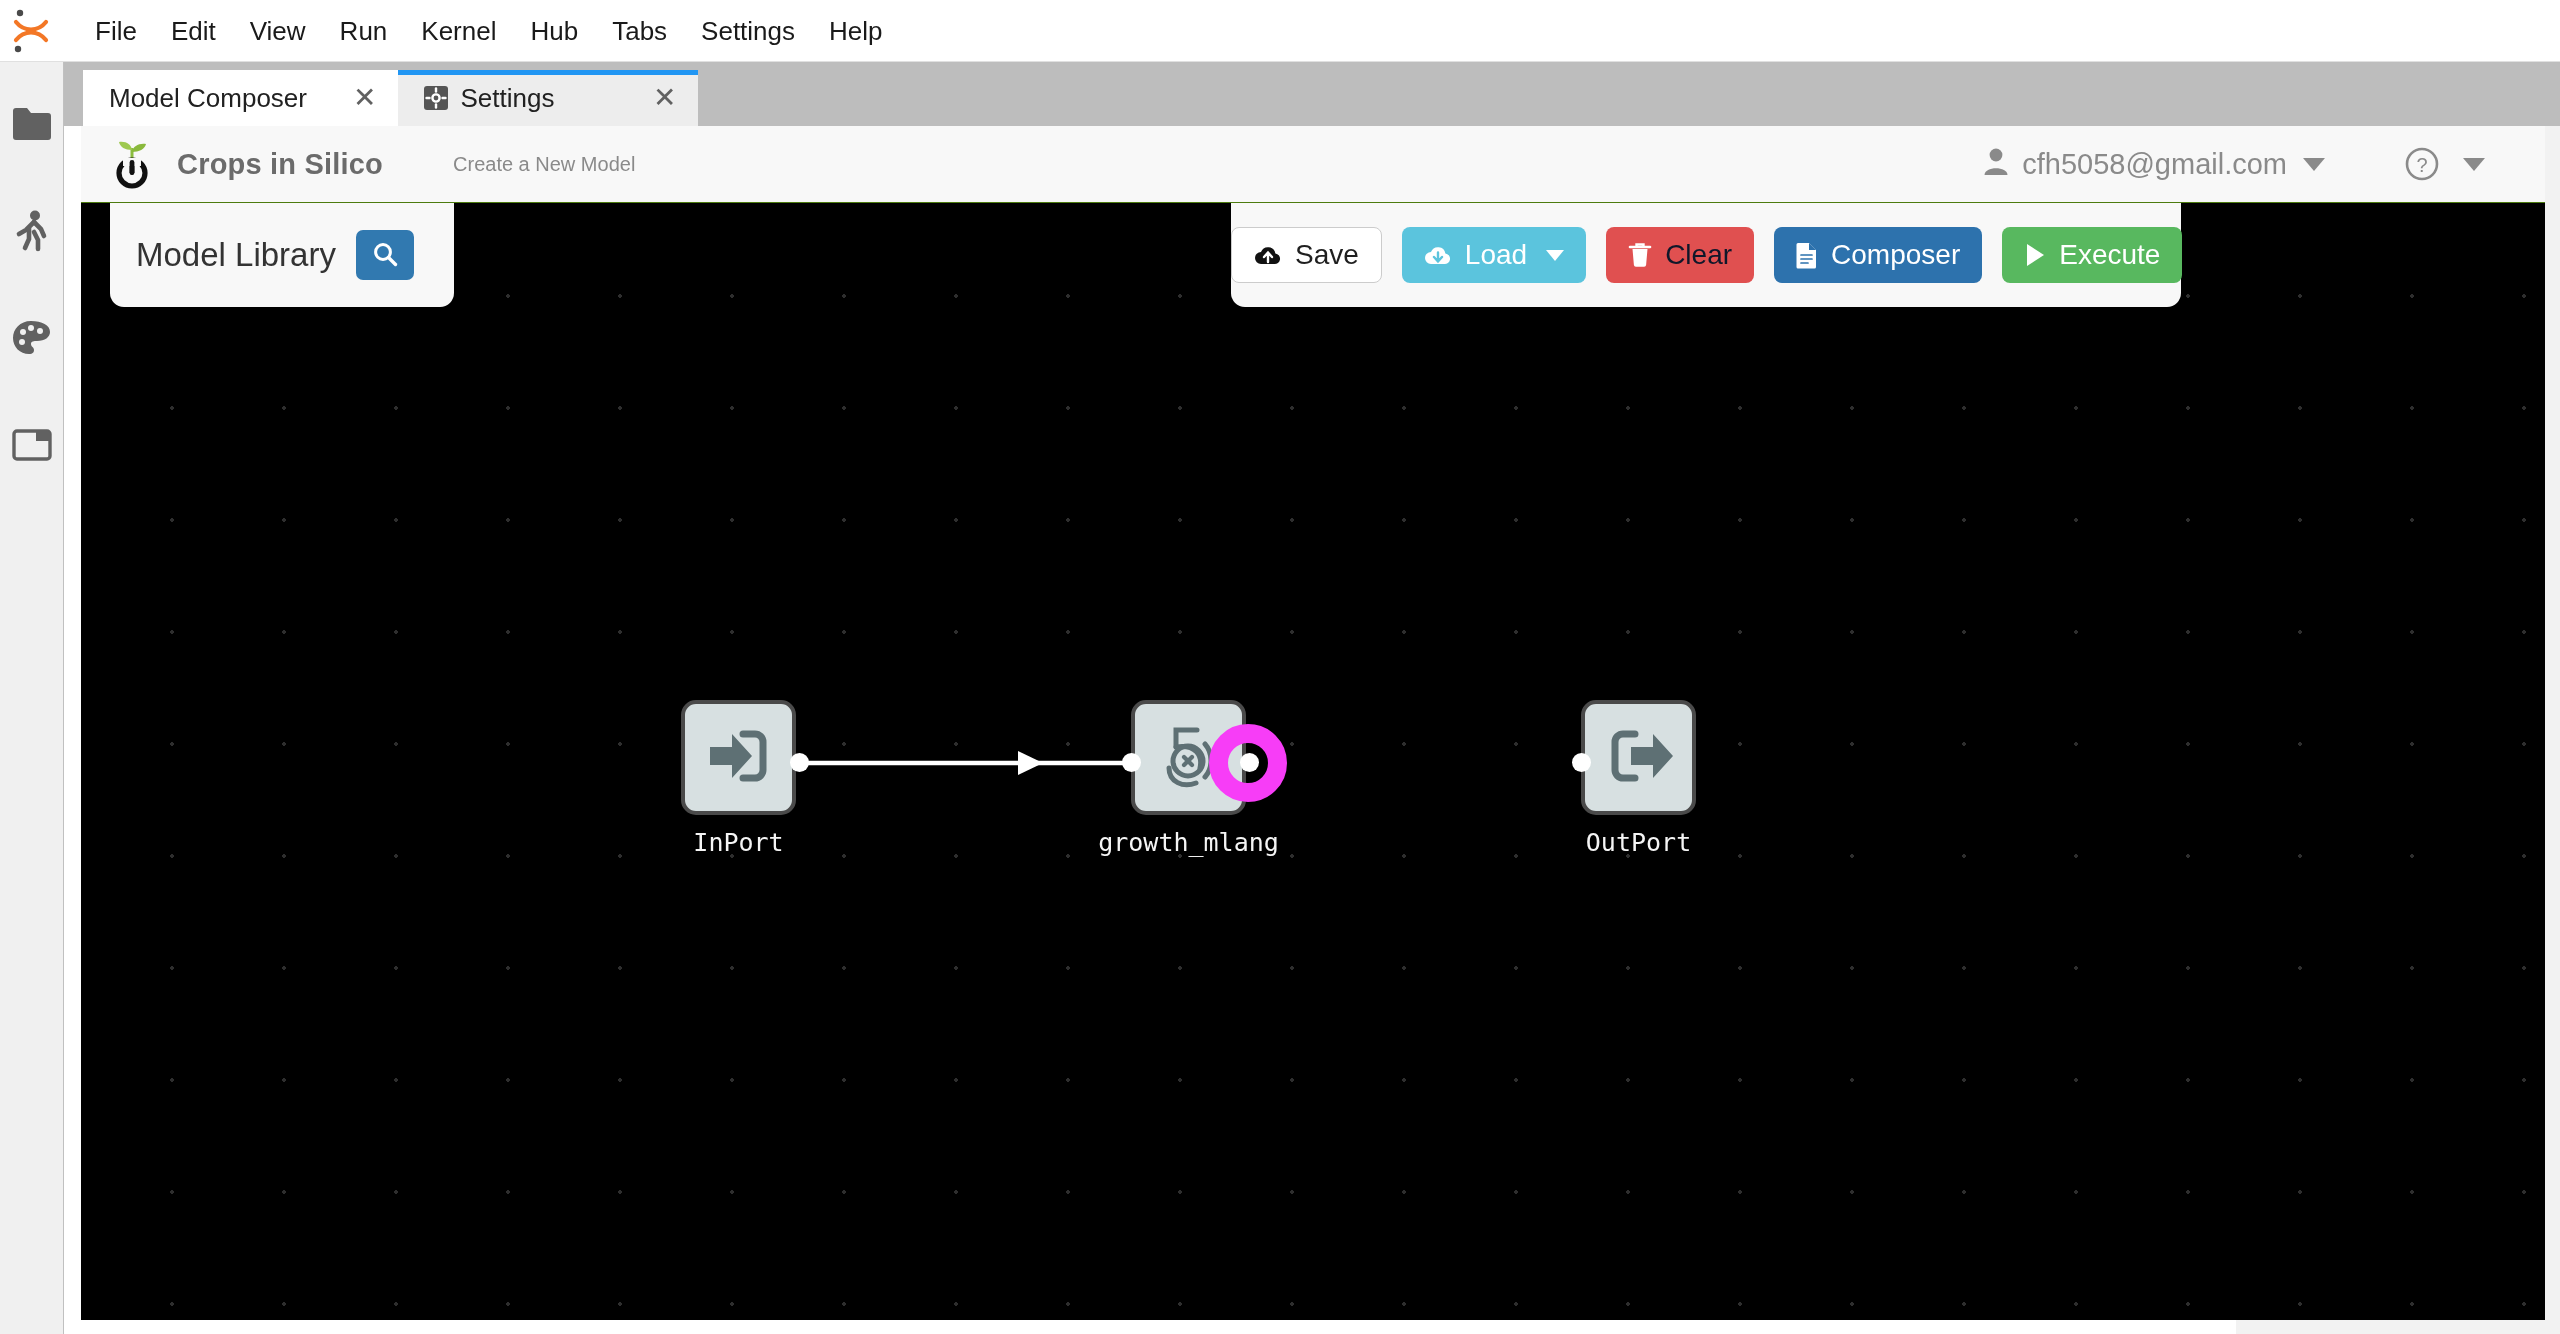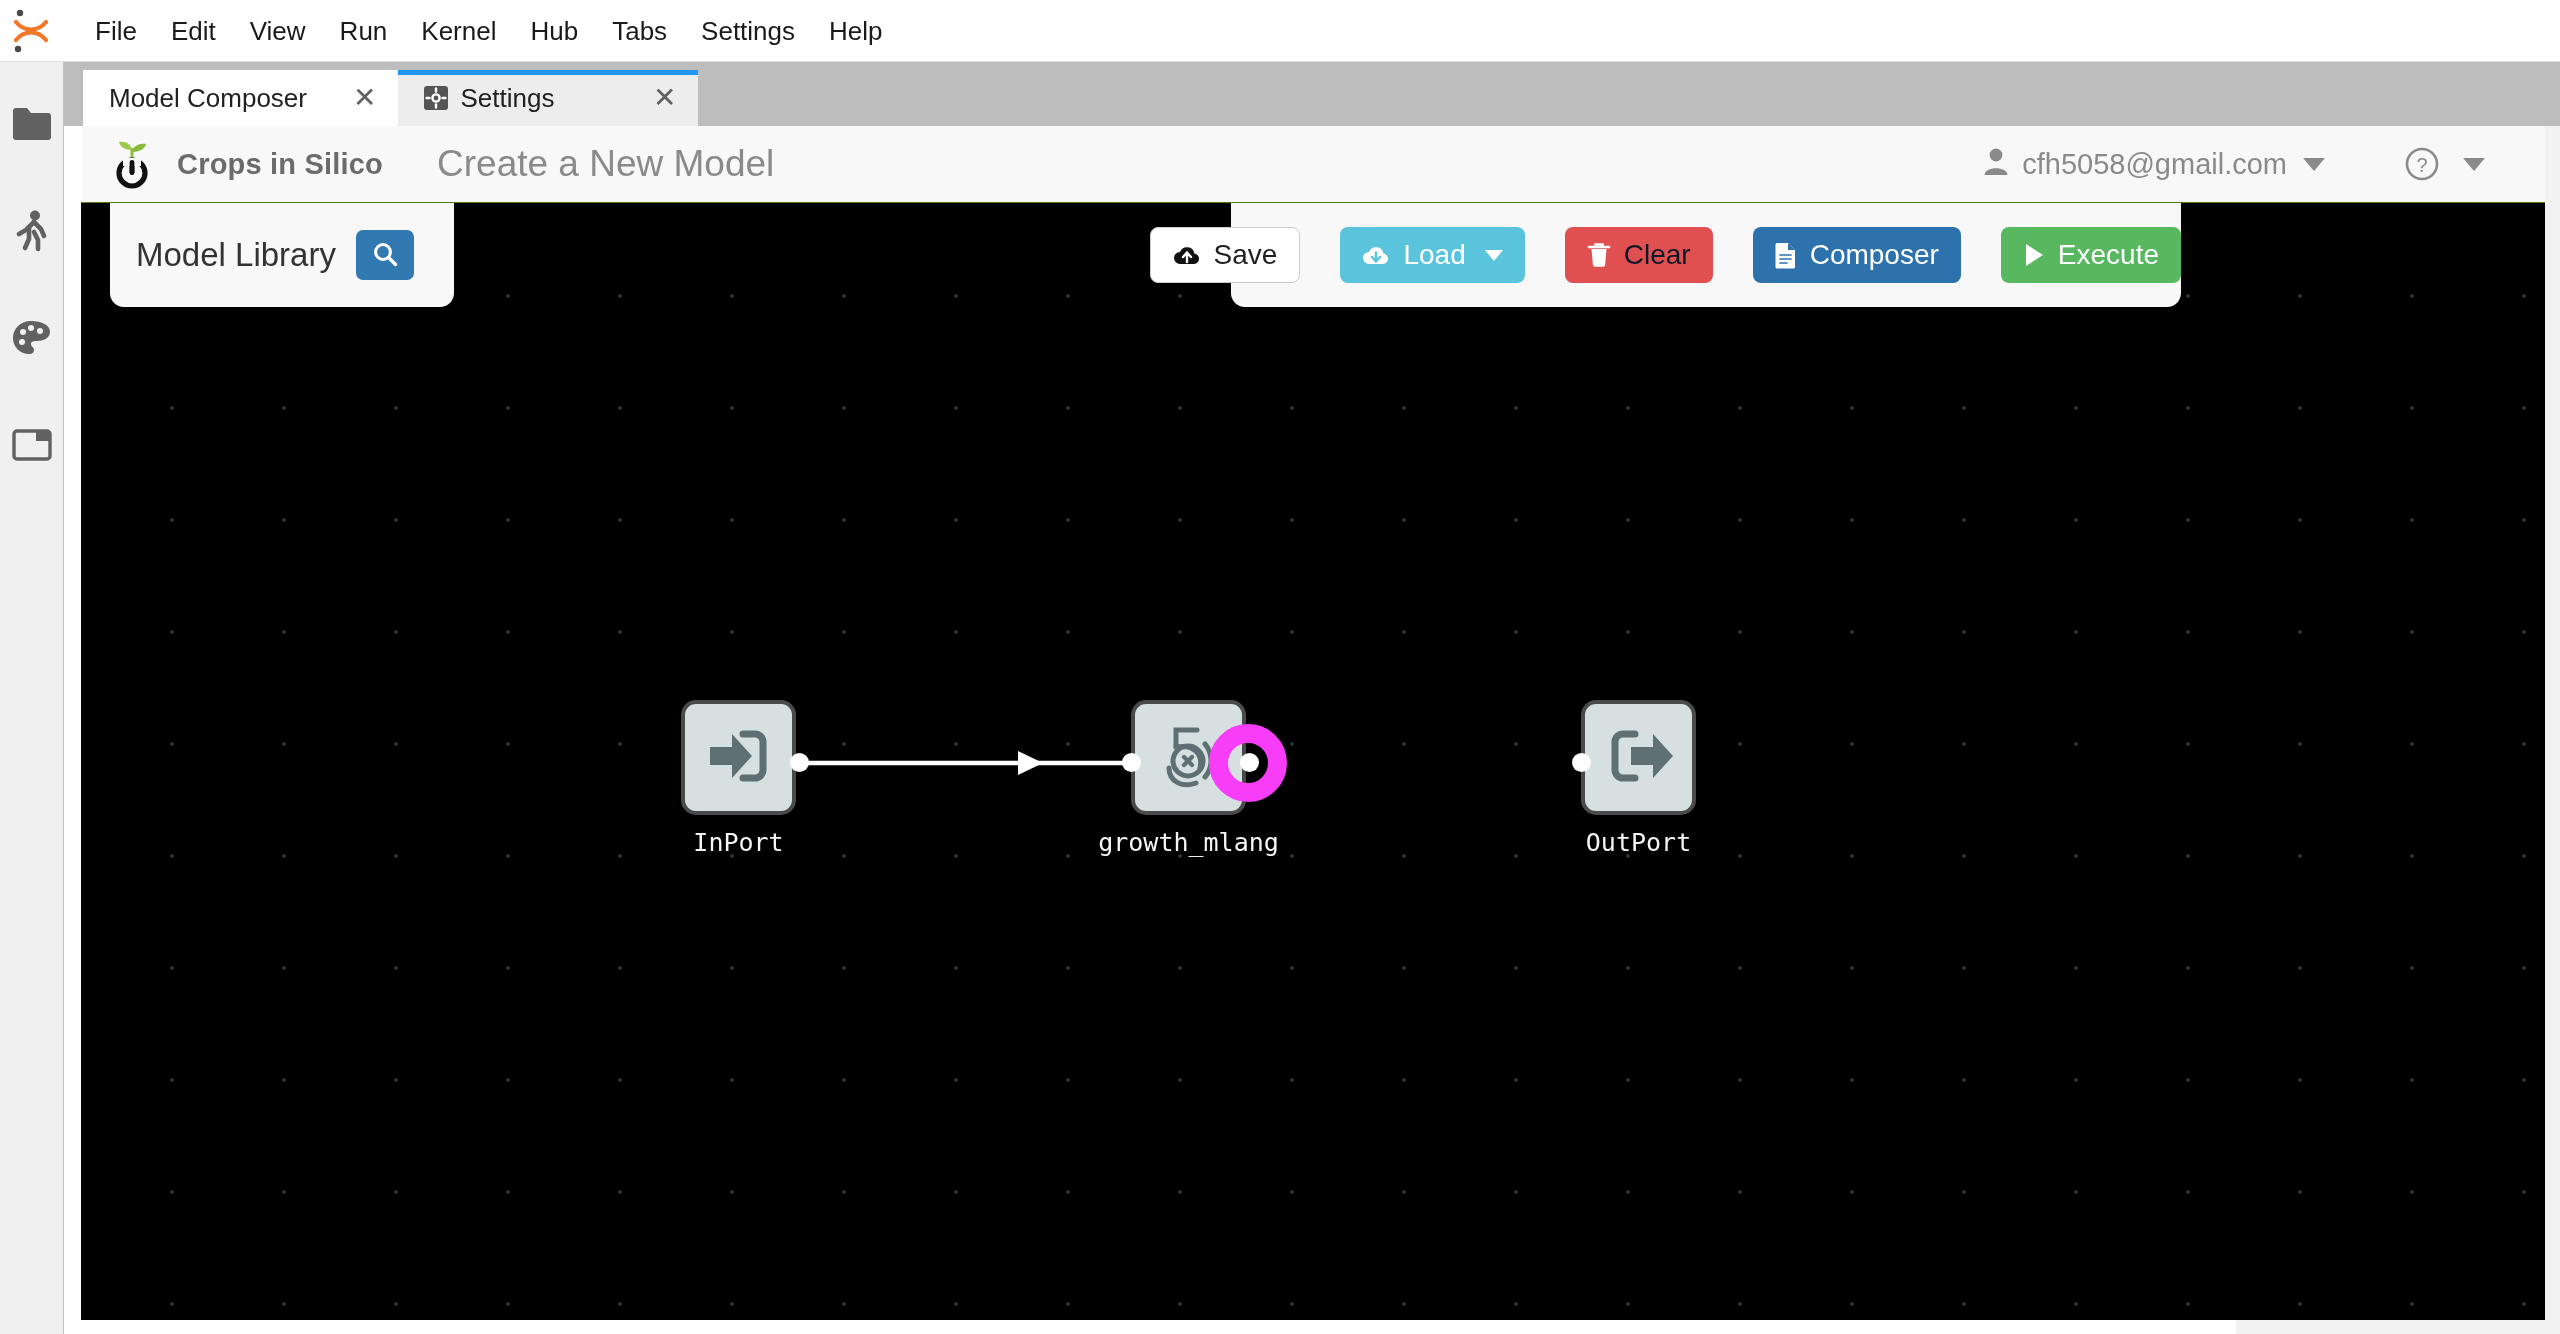--- a/index.html
+++ b/index.html
@@ -67,21 +67,21 @@
     position: absolute; top: 126px; left: 81px; width: 2464px; height: 77px;
     background: #f8f8f8; display: flex; align-items: center;
     border-bottom: 1px solid #4d7c0f;
   }
   .brand-logo { margin-left: 28px; margin-right: 22px; display: flex; align-items: center; }
   .brand-name {
     font-size: 29px; font-weight: bold; color: #6b6b6b; letter-spacing: 0.2px;
     white-space: nowrap;
   }
   .nav-link {
-    font-size: 37px; color: #8a8a8a; margin-left: 54px; white-space: nowrap; cursor: pointer;
+    font-size: 20px; color: #8a8a8a; margin-left: 70px; white-space: nowrap; cursor: pointer;
   }
   .header-right {
     margin-left: auto; display: flex; align-items: center; padding-right: 60px;
   }
   .user-block { display: flex; align-items: center; cursor: pointer; }
   .user-email { font-size: 29px; color: #8a8a8a; margin: 0 16px 0 14px; white-space: nowrap; }
   .caret {
     width: 0; height: 0; border-left: 11px solid transparent; border-right: 11px solid transparent;
     border-top: 13px solid #8a8a8a;
   }
@@ -108,21 +108,21 @@
   .ml-search-btn {
     margin-left: 20px; width: 58px; height: 50px; background: #3179b0;
     border-radius: 7px; display: flex; align-items: center; justify-content: center;
     cursor: pointer; border: none;
   }
 
   
   .toolbar-panel {
     position: absolute; top: 0px; left: 1150px; width: 950px; height: 104px;
     background: #f8f8f8; border-radius: 0 0 14px 14px;
-    display: flex; align-items: center; justify-content: flex-end; gap: 40px;
+    display: flex; align-items: center; justify-content: space-between; gap: 20px;
     box-shadow: 0 2px 5px rgba(0,0,0,0.35);
   }
   .tb-btn {
     height: 56px; border-radius: 8px; display: flex; align-items: center;
     padding: 0 22px; font-size: 28px; cursor: pointer; border: none;
     font-family: "Liberation Sans", sans-serif; white-space: nowrap; gap: 13px;
   }
   .tb-btn .ic { display: flex; align-items: center; }
   .tb-save { background: #ffffff; color: #1f1f1f; border: 1px solid #cccccc; }
   .tb-load { background: #5bc4dd; color: #ffffff; }

